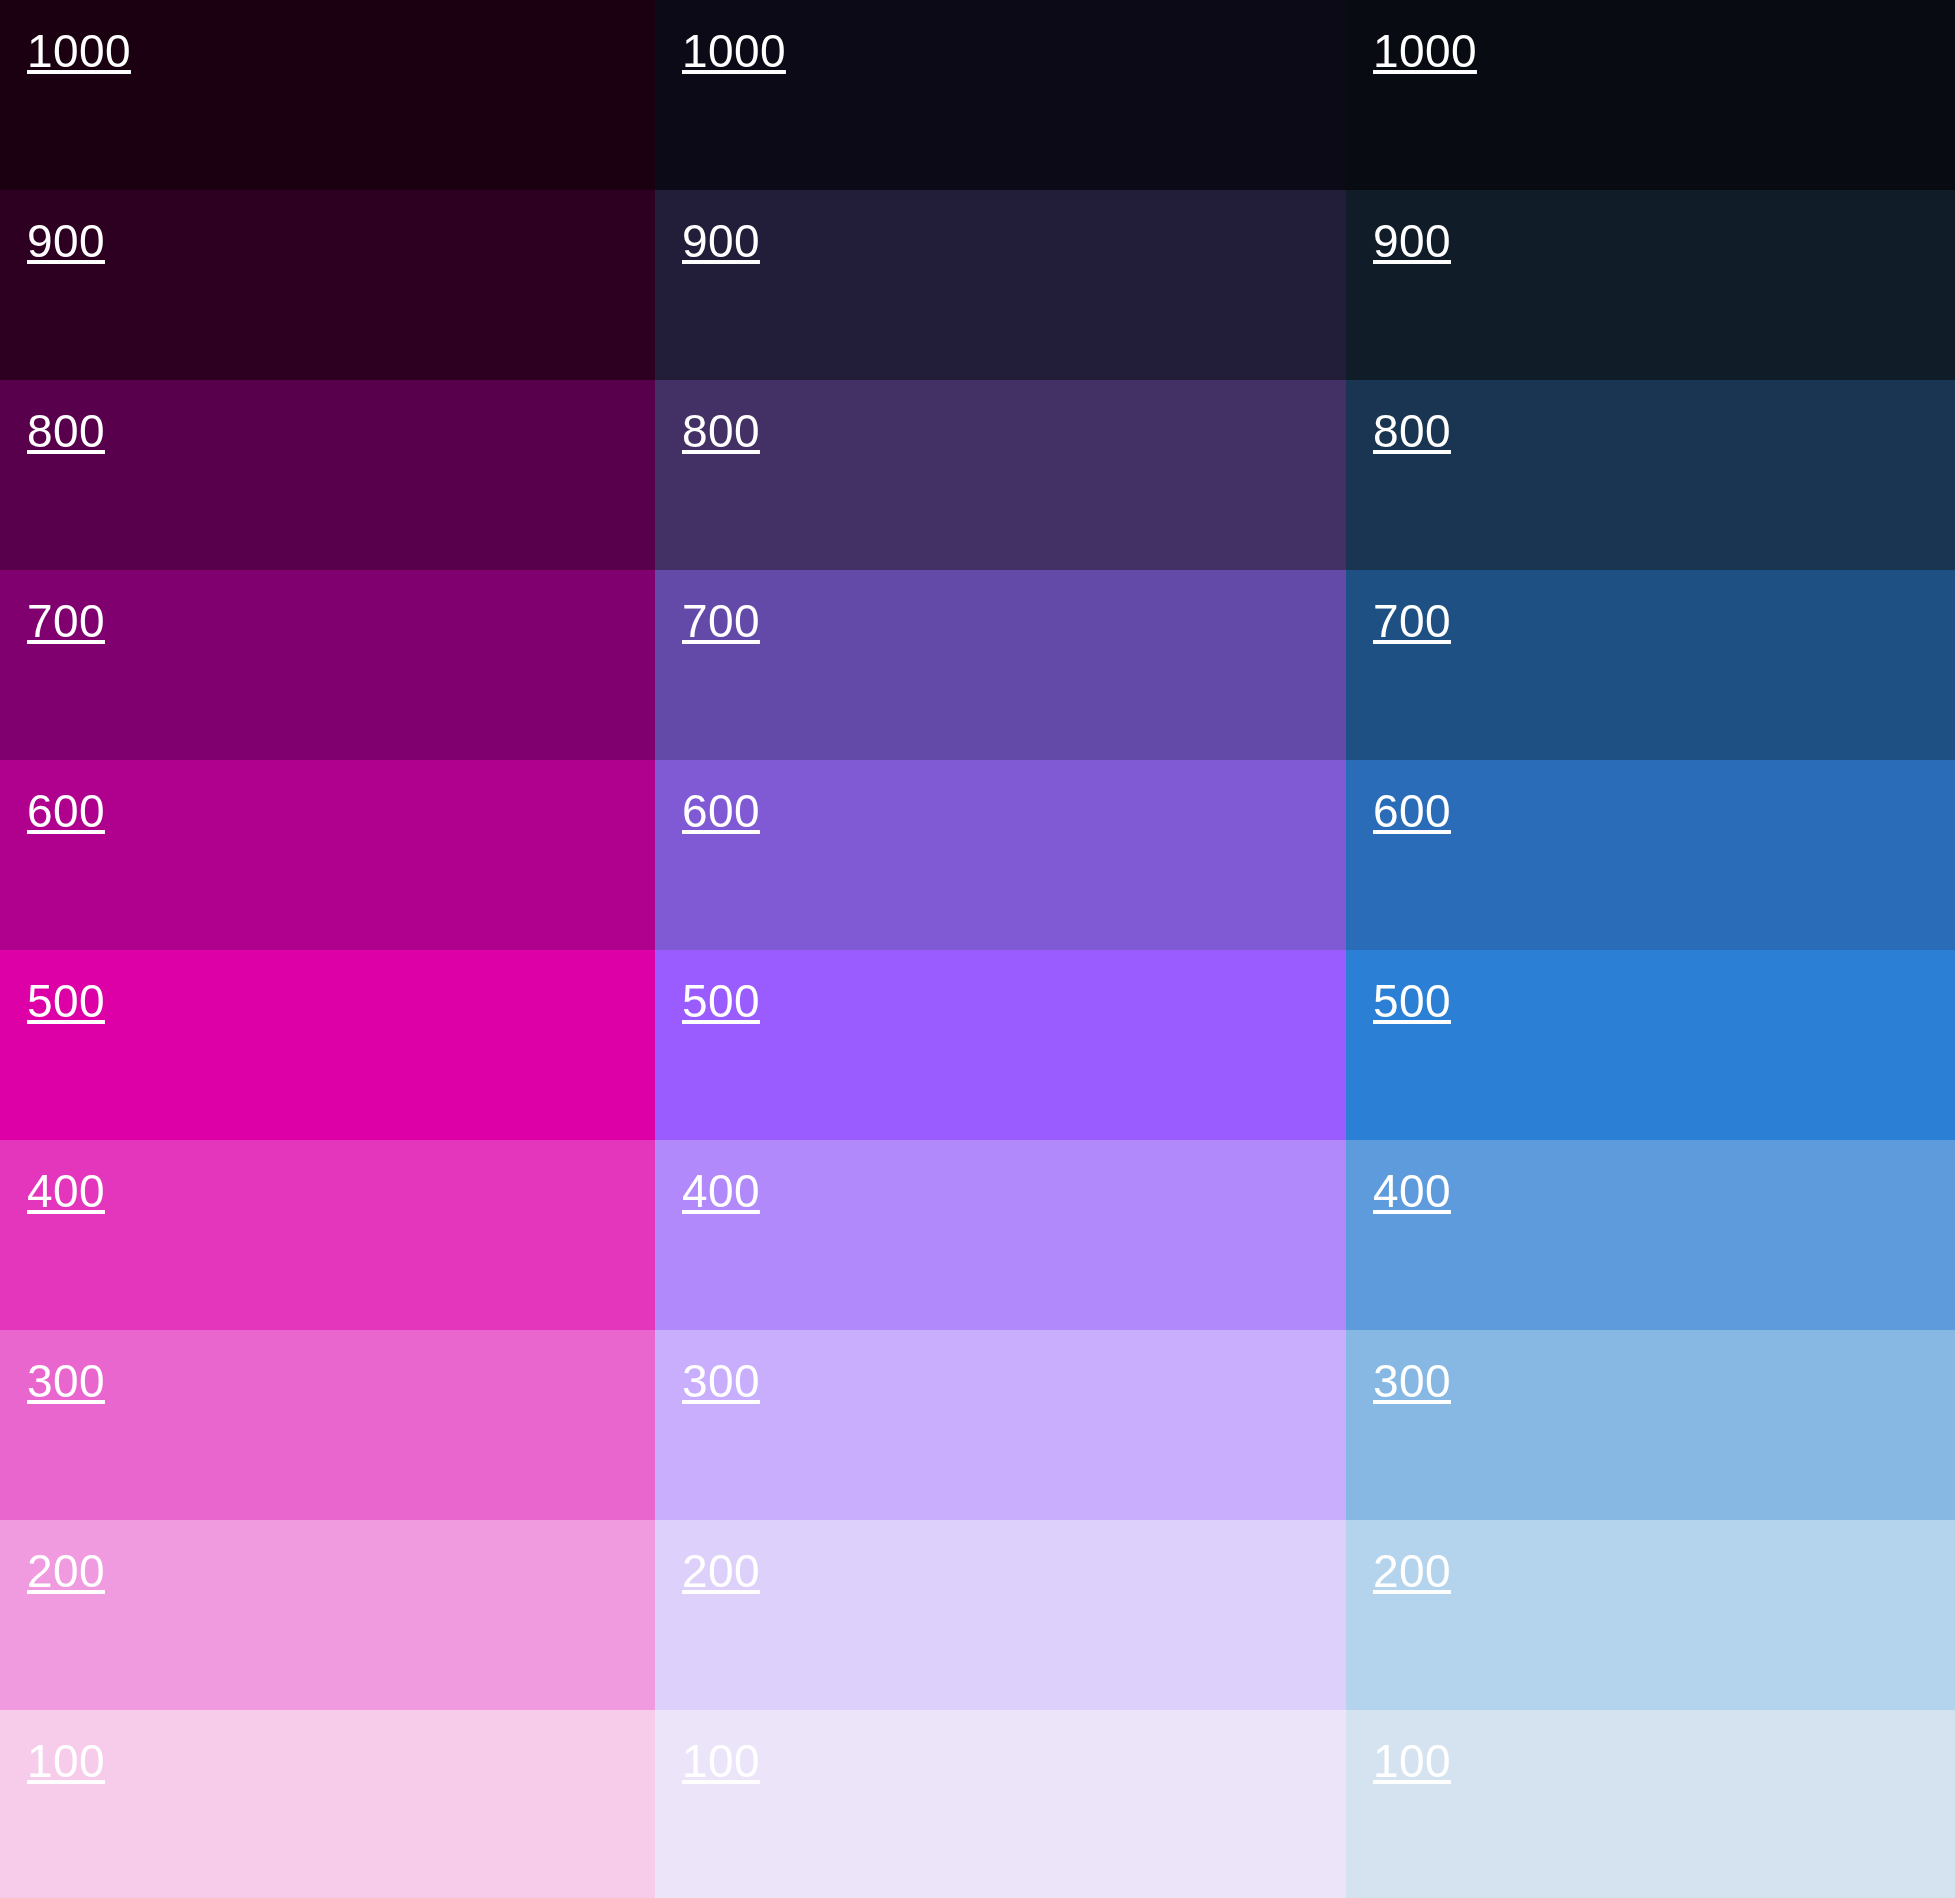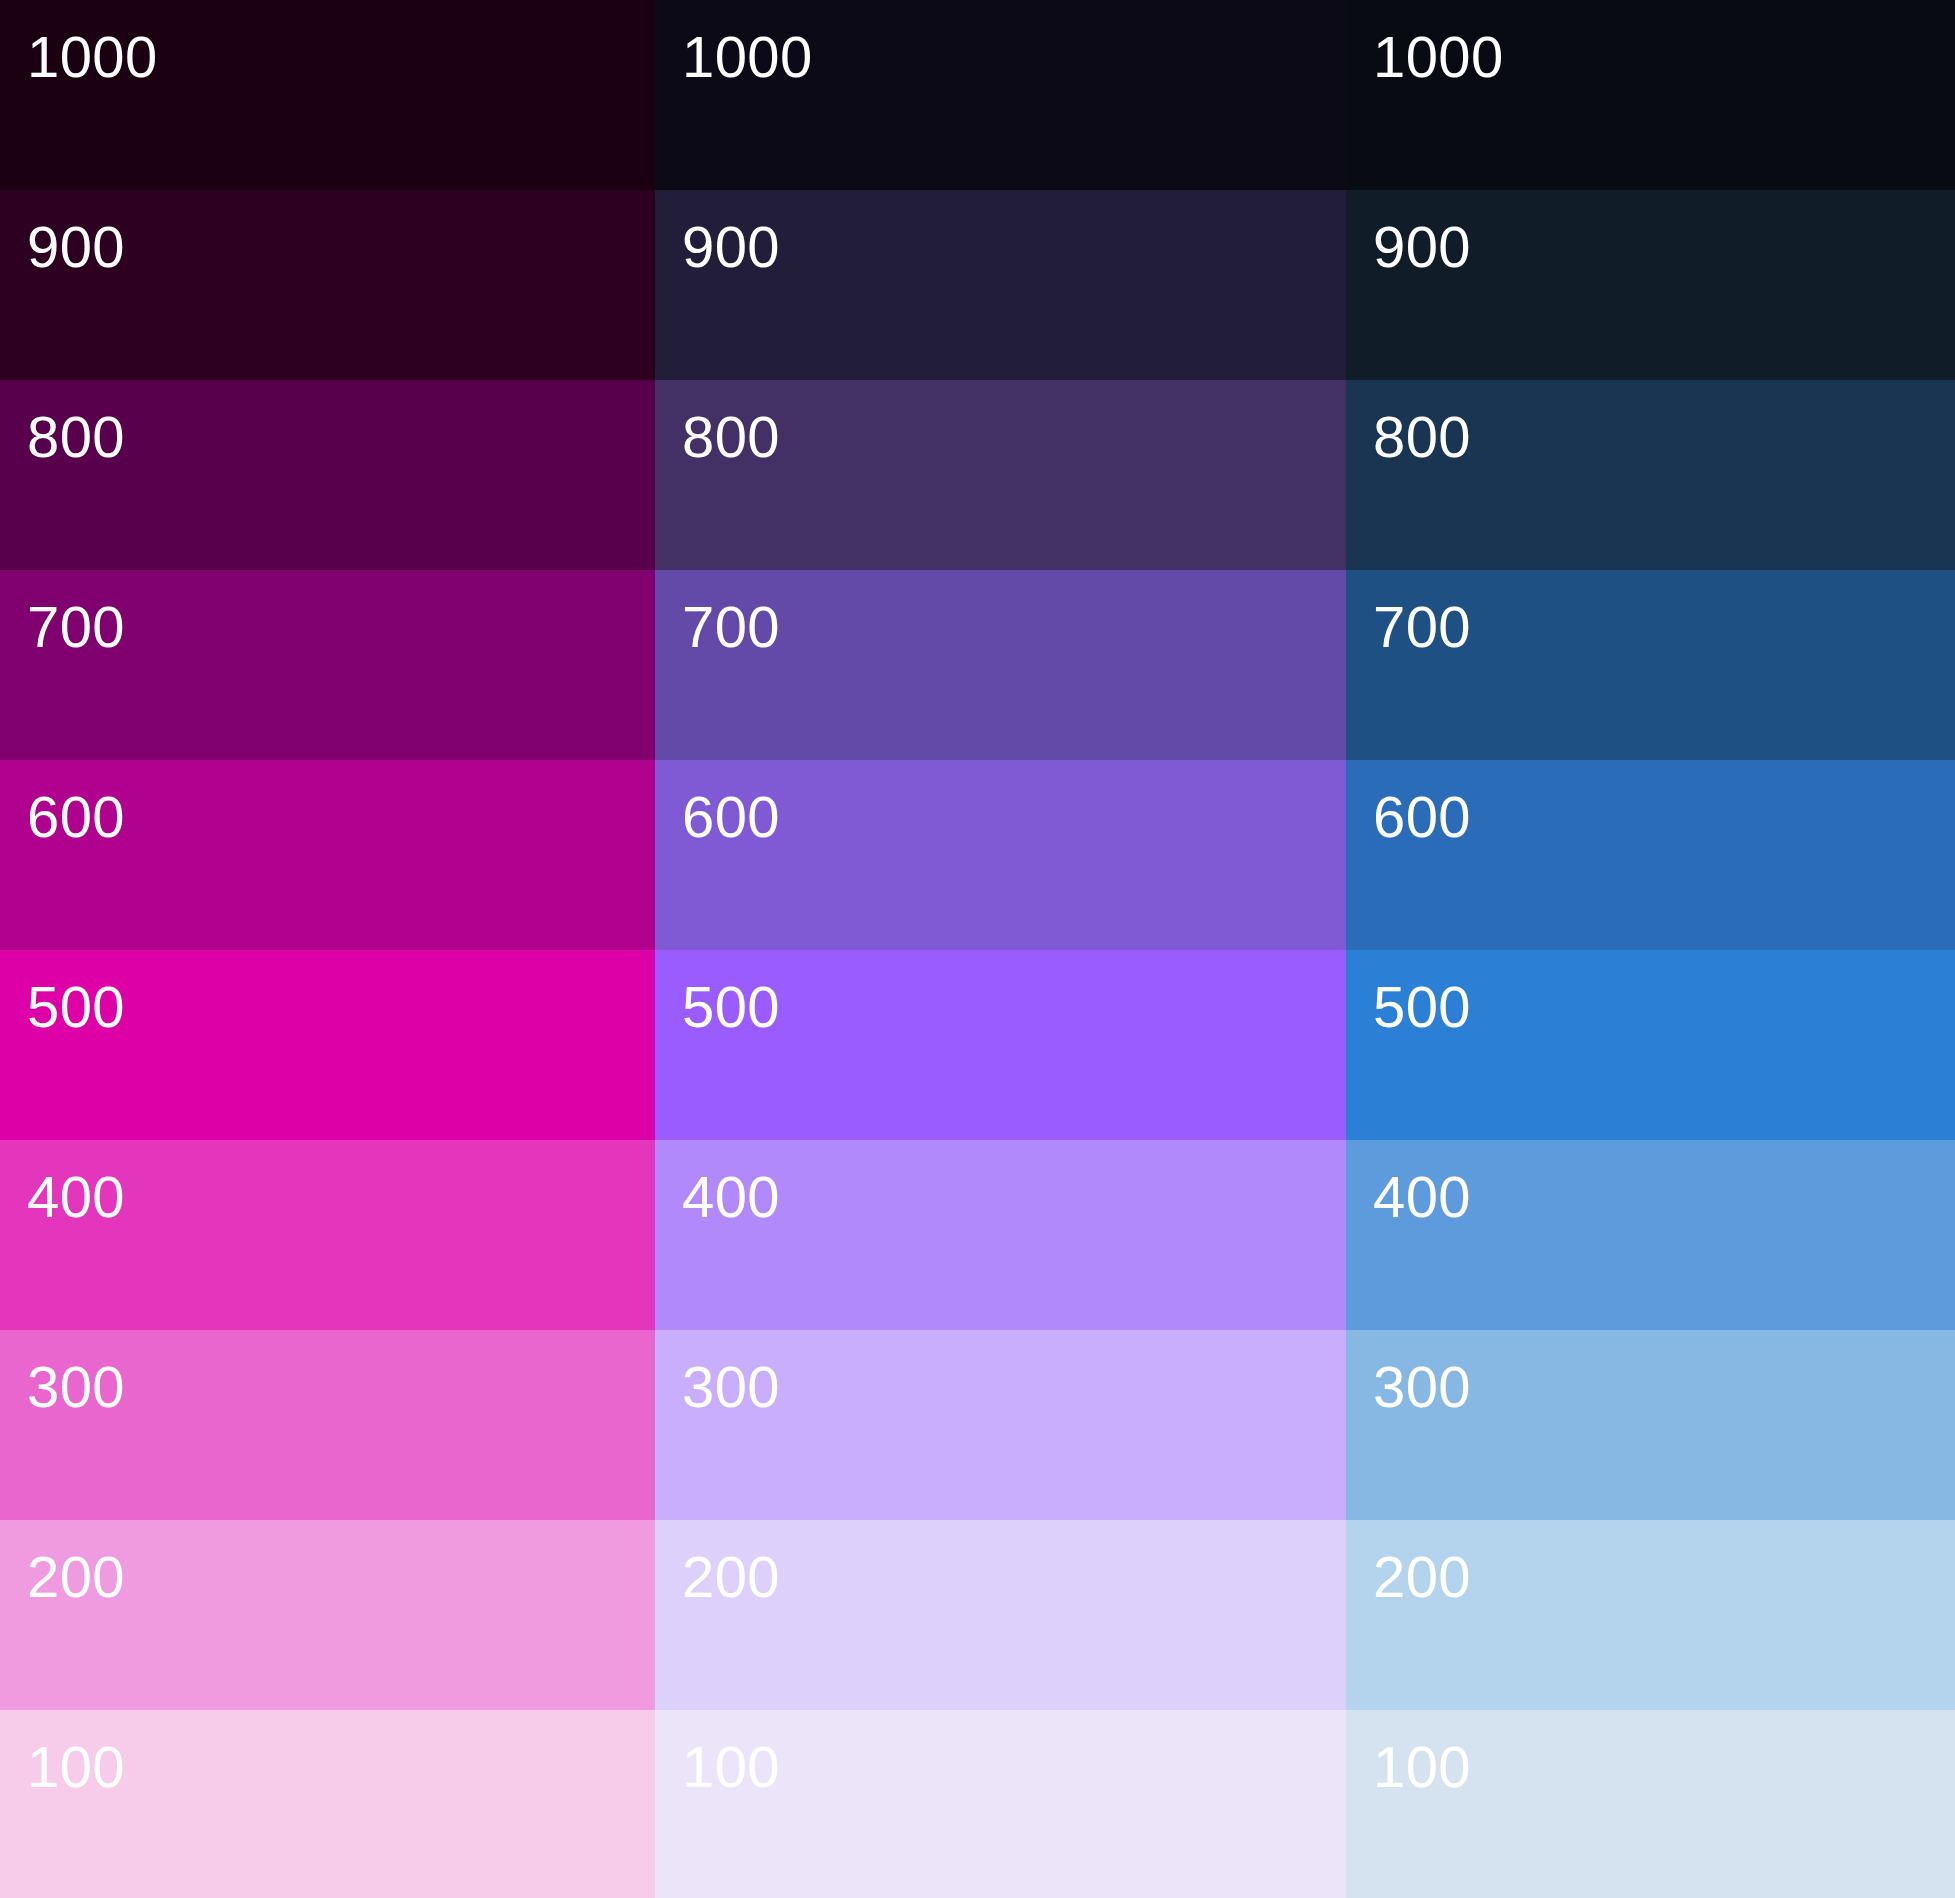--- a/index.html
+++ b/index.html
@@ -21,25 +21,26 @@
   .swatch {
     position: relative;
     box-sizing: border-box;
     padding: 27px 0 0 27px;
     overflow: hidden;
   }
   .swatch-label {
     display: block;
     color: #ffffff;
     font-family: "Liberation Sans", sans-serif;
-    font-size: 58px;
+    font-size: 46px;
     font-weight: 400;
     line-height: 1.05;
     letter-spacing: 0.4px;
     white-space: nowrap;
+    text-decoration: underline;
   }
 </style>
 </head>
 <body>
 
 <div id="palette-grid">
     <div class="swatch" style="background: rgb(26, 0, 16);">
       <span class="swatch-label" style="color: rgb(255, 255, 255);">1000</span>
     </div>
     <div class="swatch" style="background: rgb(45, 0, 33);">

